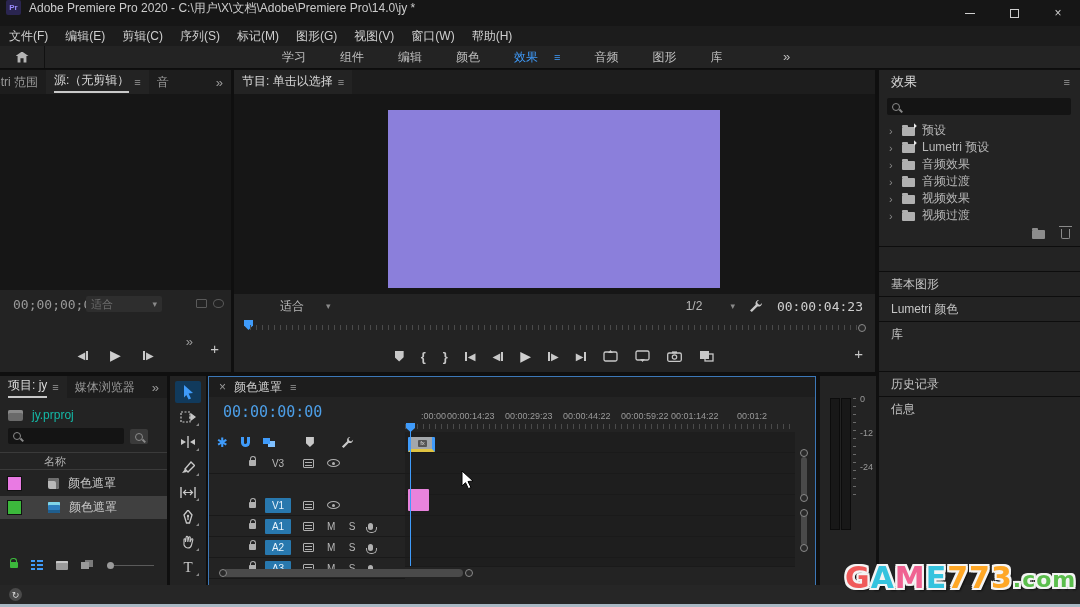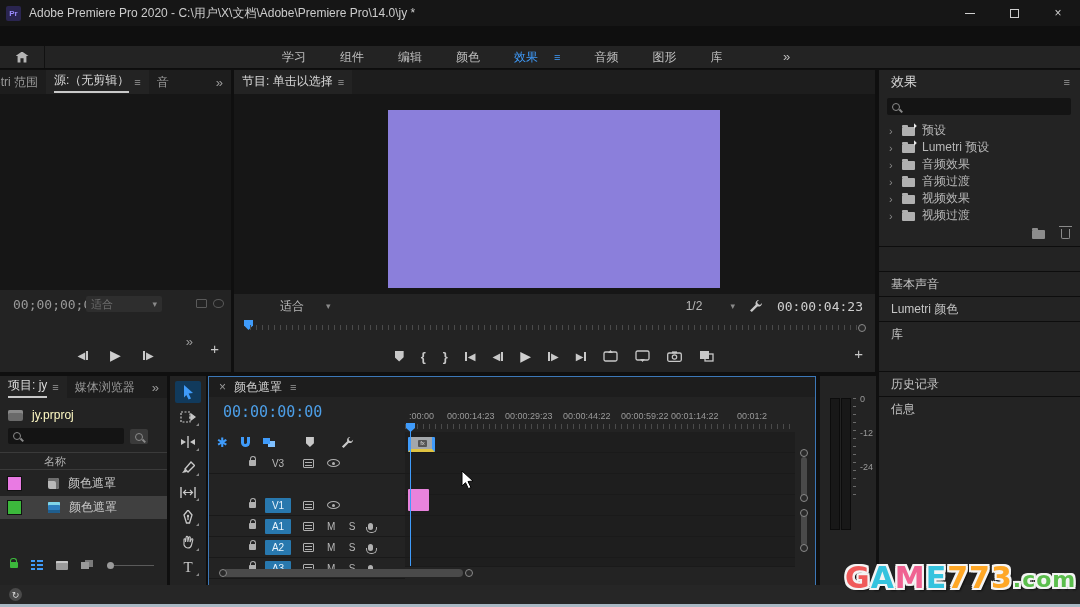--- a/index.html
+++ b/index.html
@@ -2,21 +2,21 @@
 <html><head>
 <meta charset="utf-8">
 <style>
   * { margin:0; padding:0; box-sizing:border-box; }
   html,body { width:1080px; height:607px; background:#0f0f0f; overflow:hidden;
     font-family:"Liberation Sans","DejaVu Sans",sans-serif; -webkit-font-smoothing:antialiased; }
   .abs { position:absolute; }
   #app { position:relative; width:1080px; height:607px; background:#0f0f0f; font-size:12px; color:#c8c8c8; }
 
   
-  #titlebar { left:0; top:0; width:1080px; height:26px; background:#161616; display:flex; align-items:center; }
+  #titlebar { left:0; top:0; width:1080px; height:26px; background:#161616; display:flex; align-items:flex-start; }
   #pr-logo { width:15px; height:15px; margin-left:6px; background:#2a2550; color:#9b8cff; font-size:8px; font-weight:bold;
     display:flex; align-items:center; justify-content:center; border-radius:2px; }
   #title-text { margin-left:8px; color:#cccccc; font-size:12px; white-space:nowrap; }
   .wbtn { width:44px; height:26px; display:flex; align-items:center; justify-content:center; color:#cfcfcf; }
   #win-controls { margin-left:auto; display:flex; }
   .min-glyph { width:10px; height:1px; background:#cfcfcf; display:inline-block; }
   .max-glyph { width:9px; height:9px; border:1px solid #cfcfcf; display:inline-block; }
 
   
   #menubar { left:0; top:26px; width:1080px; height:20px; background:#1c1c1c; display:flex; align-items:center; gap:17px; padding-left:9px; }
@@ -97,21 +97,21 @@
     border-left:4px solid transparent; border-top:4px solid #e8e8e8; transform:rotate(45deg); }
   #fx-actions { position:absolute; right:10px; top:158px; display:flex; gap:16px; align-items:center; }
   .i-trash { position:relative; width:9px; height:10px; border:1px solid #8a8a8a; border-top:none; border-radius:0 0 2px 2px; }
   .i-trash::before { content:""; position:absolute; left:-3px; top:-3px; width:13px; height:1.5px; background:#8a8a8a; }
   .fol-dim { opacity:.75; }
   #fx-foot-line { position:absolute; left:0; top:176px; width:201px; height:1px; background:#0d0d0d; }
   .rpanel { position:absolute; left:0; width:201px; height:25px; border-top:1px solid #0d0d0d; display:flex; align-items:center; padding-left:12px; color:#c4c4c4; background:#232323; }
 
   
   #proj-panel { left:0; top:376px; width:167px; height:209px; }
-  #proj-file { position:absolute; left:8px; top:32px; display:flex; align-items:center; gap:9px; color:#fef9c3; }
+  #proj-file { position:absolute; left:8px; top:32px; display:flex; align-items:center; gap:9px; color:#14b8a6; }
   .i-proj { width:15px; height:11px; background:#6a6a6a; border-radius:2px; box-shadow:inset 0 3px 0 #8a8a8a; }
   #proj-search { position:absolute; left:8px; top:52px; width:116px; height:16px; background:#141414; border-radius:2px; display:flex; align-items:center; padding-left:5px; }
   #proj-search input { background:transparent; border:none; outline:none; color:#c8c8c8; width:86px; margin-left:4px; font-size:11px; }
   #proj-find-btn { position:absolute; left:130px; top:53px; width:18px; height:15px; background:#3a3a3a; border-radius:2px; display:flex; align-items:center; justify-content:center; }
   #proj-cols { position:absolute; left:0; top:76px; width:167px; height:18px; border-top:1px solid #3a3a3a; border-bottom:1px solid #3a3a3a; display:flex; align-items:center; }
   #proj-cols span { margin-left:44px; color:#b0b0b0; font-size:11px; }
   .proj-row { position:absolute; left:0; width:167px; height:23px; display:flex; align-items:center; }
   .proj-row.selected { background:#404040; }
   .swatch { width:15px; height:15px; margin-left:7px; border:1px solid #111; }
   .bin-ico { margin-left:26px; }
@@ -215,20 +215,31 @@
         </div>
       <div class="wbtn">
           <span class="max-glyph"></span>
         </div>
       <div class="wbtn">
           <span>×</span>
         </div>
     </div>
   </div>
 
+  <div id="menubar" class="abs">
+    <span>文件(F)</span>
+    <span>编辑(E)</span>
+    <span>剪辑(C)</span>
+    <span>序列(S)</span>
+    <span>标记(M)</span>
+    <span>图形(G)</span>
+    <span>视图(V)</span>
+    <span>窗口(W)</span>
+    <span>帮助(H)</span>
+  </div>
 
   <div id="wsbar" class="abs">
     <div id="home-btn">
         <span class="i-home"></span>
       </div>
     <div id="ws-tabs">
       <span class="ws">学习</span>
       <span class="ws">组件</span>
       <span class="ws">编辑</span>
       <span class="ws">颜色</span>
@@ -394,21 +405,21 @@
         <span class="i-folder"></span>
         <span>视频过渡</span>
       </div>
     </div>
     <div id="fx-actions">
       <span class="i-folder fol-dim"></span>
       <span class="i-trash"></span>
     </div>
     <div id="fx-foot-line"></div>
     <div class="rpanel" style="top:201px">
-        <span>基本声音</span>
+        <span>基本图形</span>
       </div>
     <div class="rpanel" style="top:226px">
         <span>Lumetri 颜色</span>
       </div>
     <div class="rpanel" style="top:251px">
         <span>库</span>
       </div>
     <div class="rpanel" style="top:301px">
         <span>历史记录</span>
       </div>
@@ -520,21 +531,21 @@
 
   <div id="tl-panel" class="abs">
     <div id="tl-tabstrip">
       <span id="tl-close">×</span>
       <span id="tl-name">颜色遮罩</span>
       <span class="ham">≡</span>
     </div>
     <div id="tl-tc" class="tc blue">00:00:00:00</div>
 
     <div id="tl-ruler">
-      <span class="rl" style="left:4px">:00:00</span>
+      <span class="rl" style="left:16px">:00:00</span>
       <span class="rl" style="left:42px">00:00:14:23</span>
       <span class="rl" style="left:100px">00:00:29:23</span>
       <span class="rl" style="left:158px">00:00:44:22</span>
       <span class="rl" style="left:216px">00:00:59:22</span>
       <span class="rl" style="left:266px">00:01:14:22</span>
       <span class="rl" style="left:332px">00:01:2</span>
       <div class="ticks" style="left:0;right:0;bottom:0"></div>
     </div>
 
     <div id="tl-toolbar">

